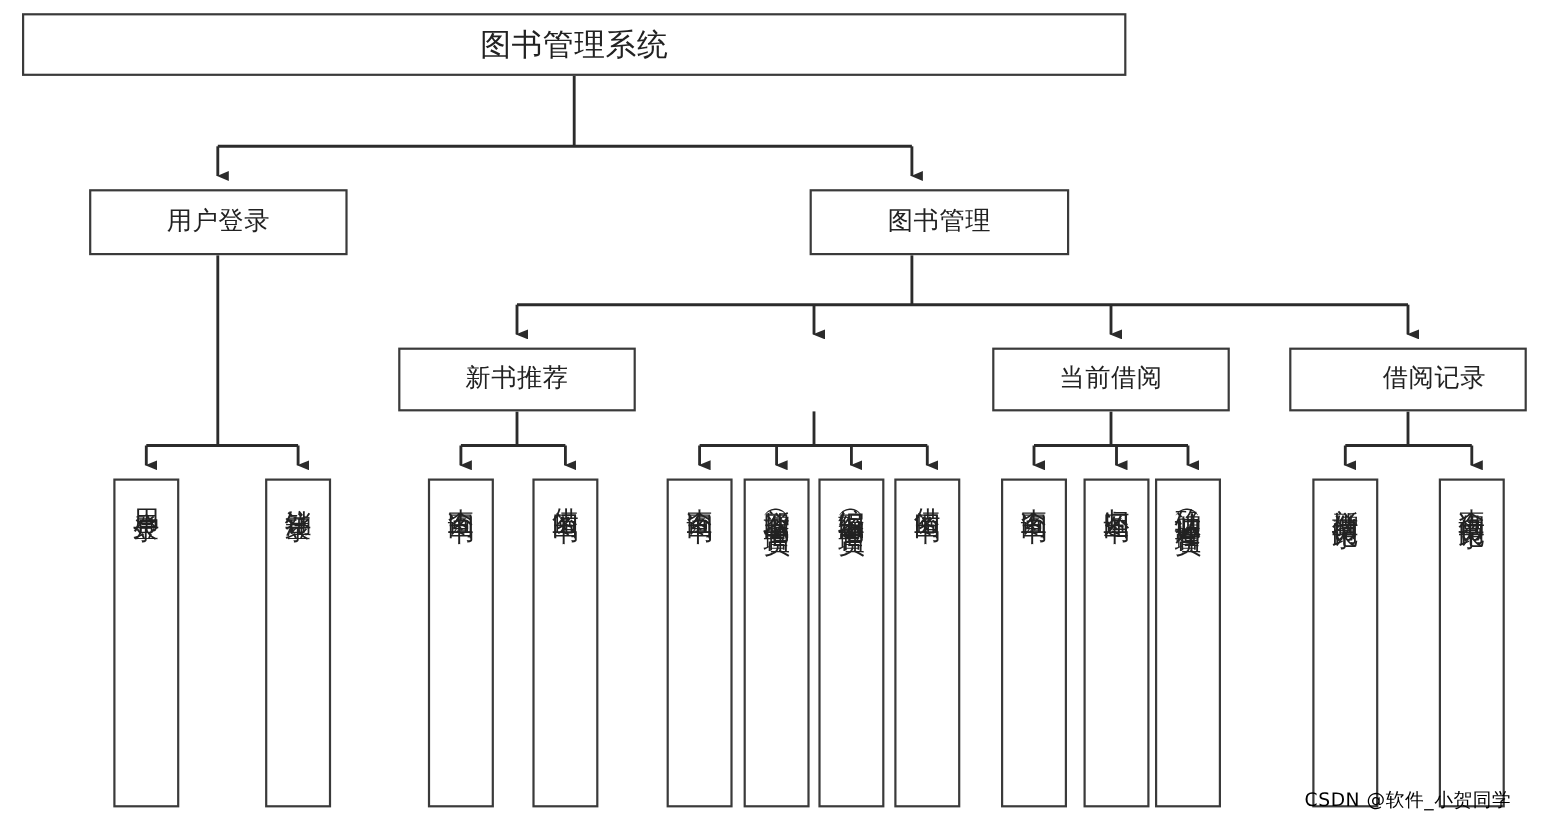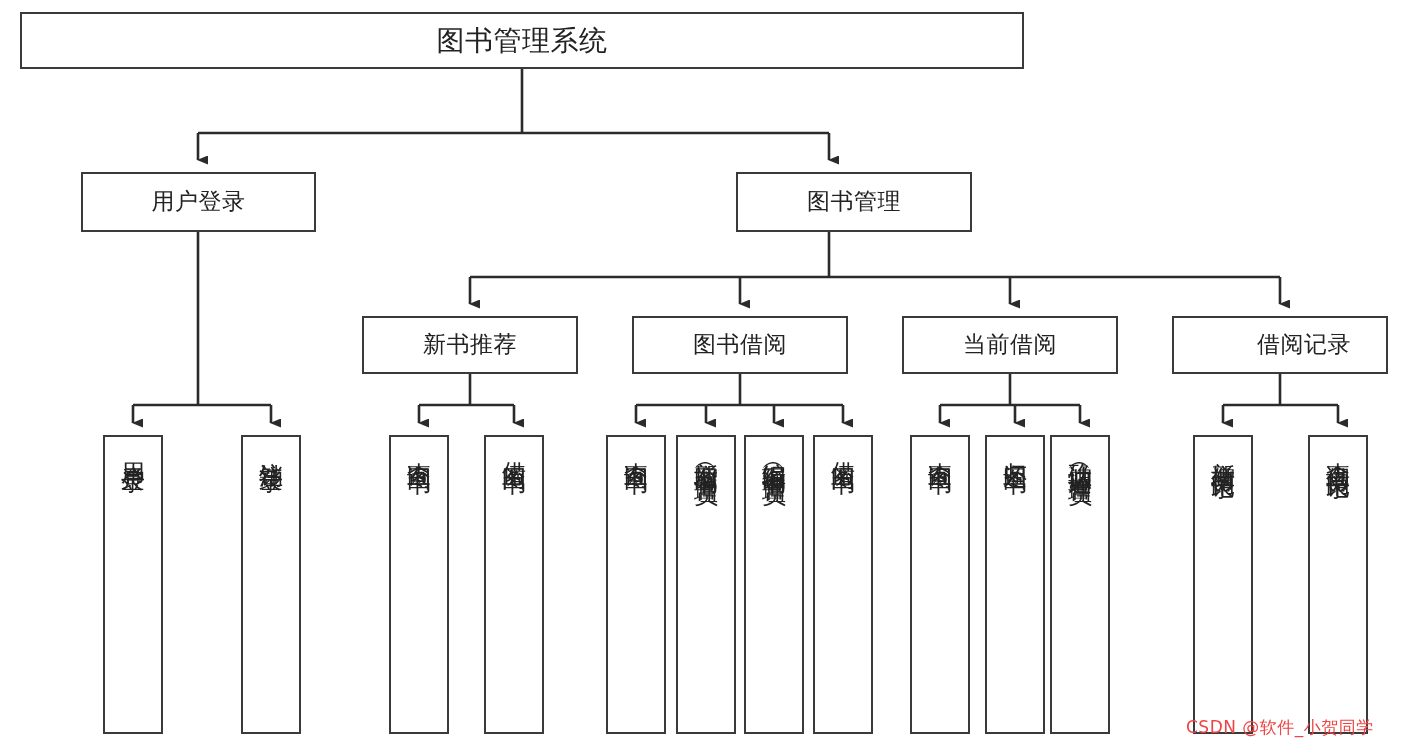--- a/index.html
+++ b/index.html
@@ -60,21 +60,21 @@
     font-size: 24px;
     letter-spacing: 3px;
     line-height: 1;
     white-space: nowrap;
   }
   .watermark {
     position: absolute;
     left: 1186px;
     top: 716px;
     font-size: 17px;
-    color: #ef4444;
+    color: #000000;
     letter-spacing: 0.5px;
     z-index: 5;
     white-space: nowrap;
     font-family: "DejaVu Sans", "Liberation Sans", sans-serif;
   }
 </style>
 </head>
 <body>
 
 <div id="canvas">
@@ -129,23 +129,20 @@
   <div class="node horiz" style="left: 81px; top: 172px; width: 235px; height: 60px;">
     <span class="label">用户登录</span>
   </div>
   <div class="node horiz" style="left: 711px; top: 172px; width: 236px; height: 60px; margin-left: 25px;">
     <span class="label">图书管理</span>
   </div>
 
   <div class="node horiz" style="left: 362px; top: 316px; width: 216px; height: 58px;">
     <span class="label">新书推荐</span>
   </div>
-  <div class="node horiz" style="left: 632px; top: 316px; width: 216px; height: 58px;">
-    <span class="label">图书借阅</span>
-  </div>
   <div class="node horiz" style="left: 902px; top: 316px; width: 216px; height: 58px; justify-content: center;">
     <span class="label">当前借阅</span>
   </div>
   <div class="node horiz" style="left: 1172px; top: 316px; width: 216px; height: 58px; padding-left: 48px;">
     <span class="label">借阅记录</span>
   </div>
 
   <div class="node vert" style="left: 103px; top: 435px; width: 60px; height: 299px;">
     <span class="label">用户登录</span>
   </div>

